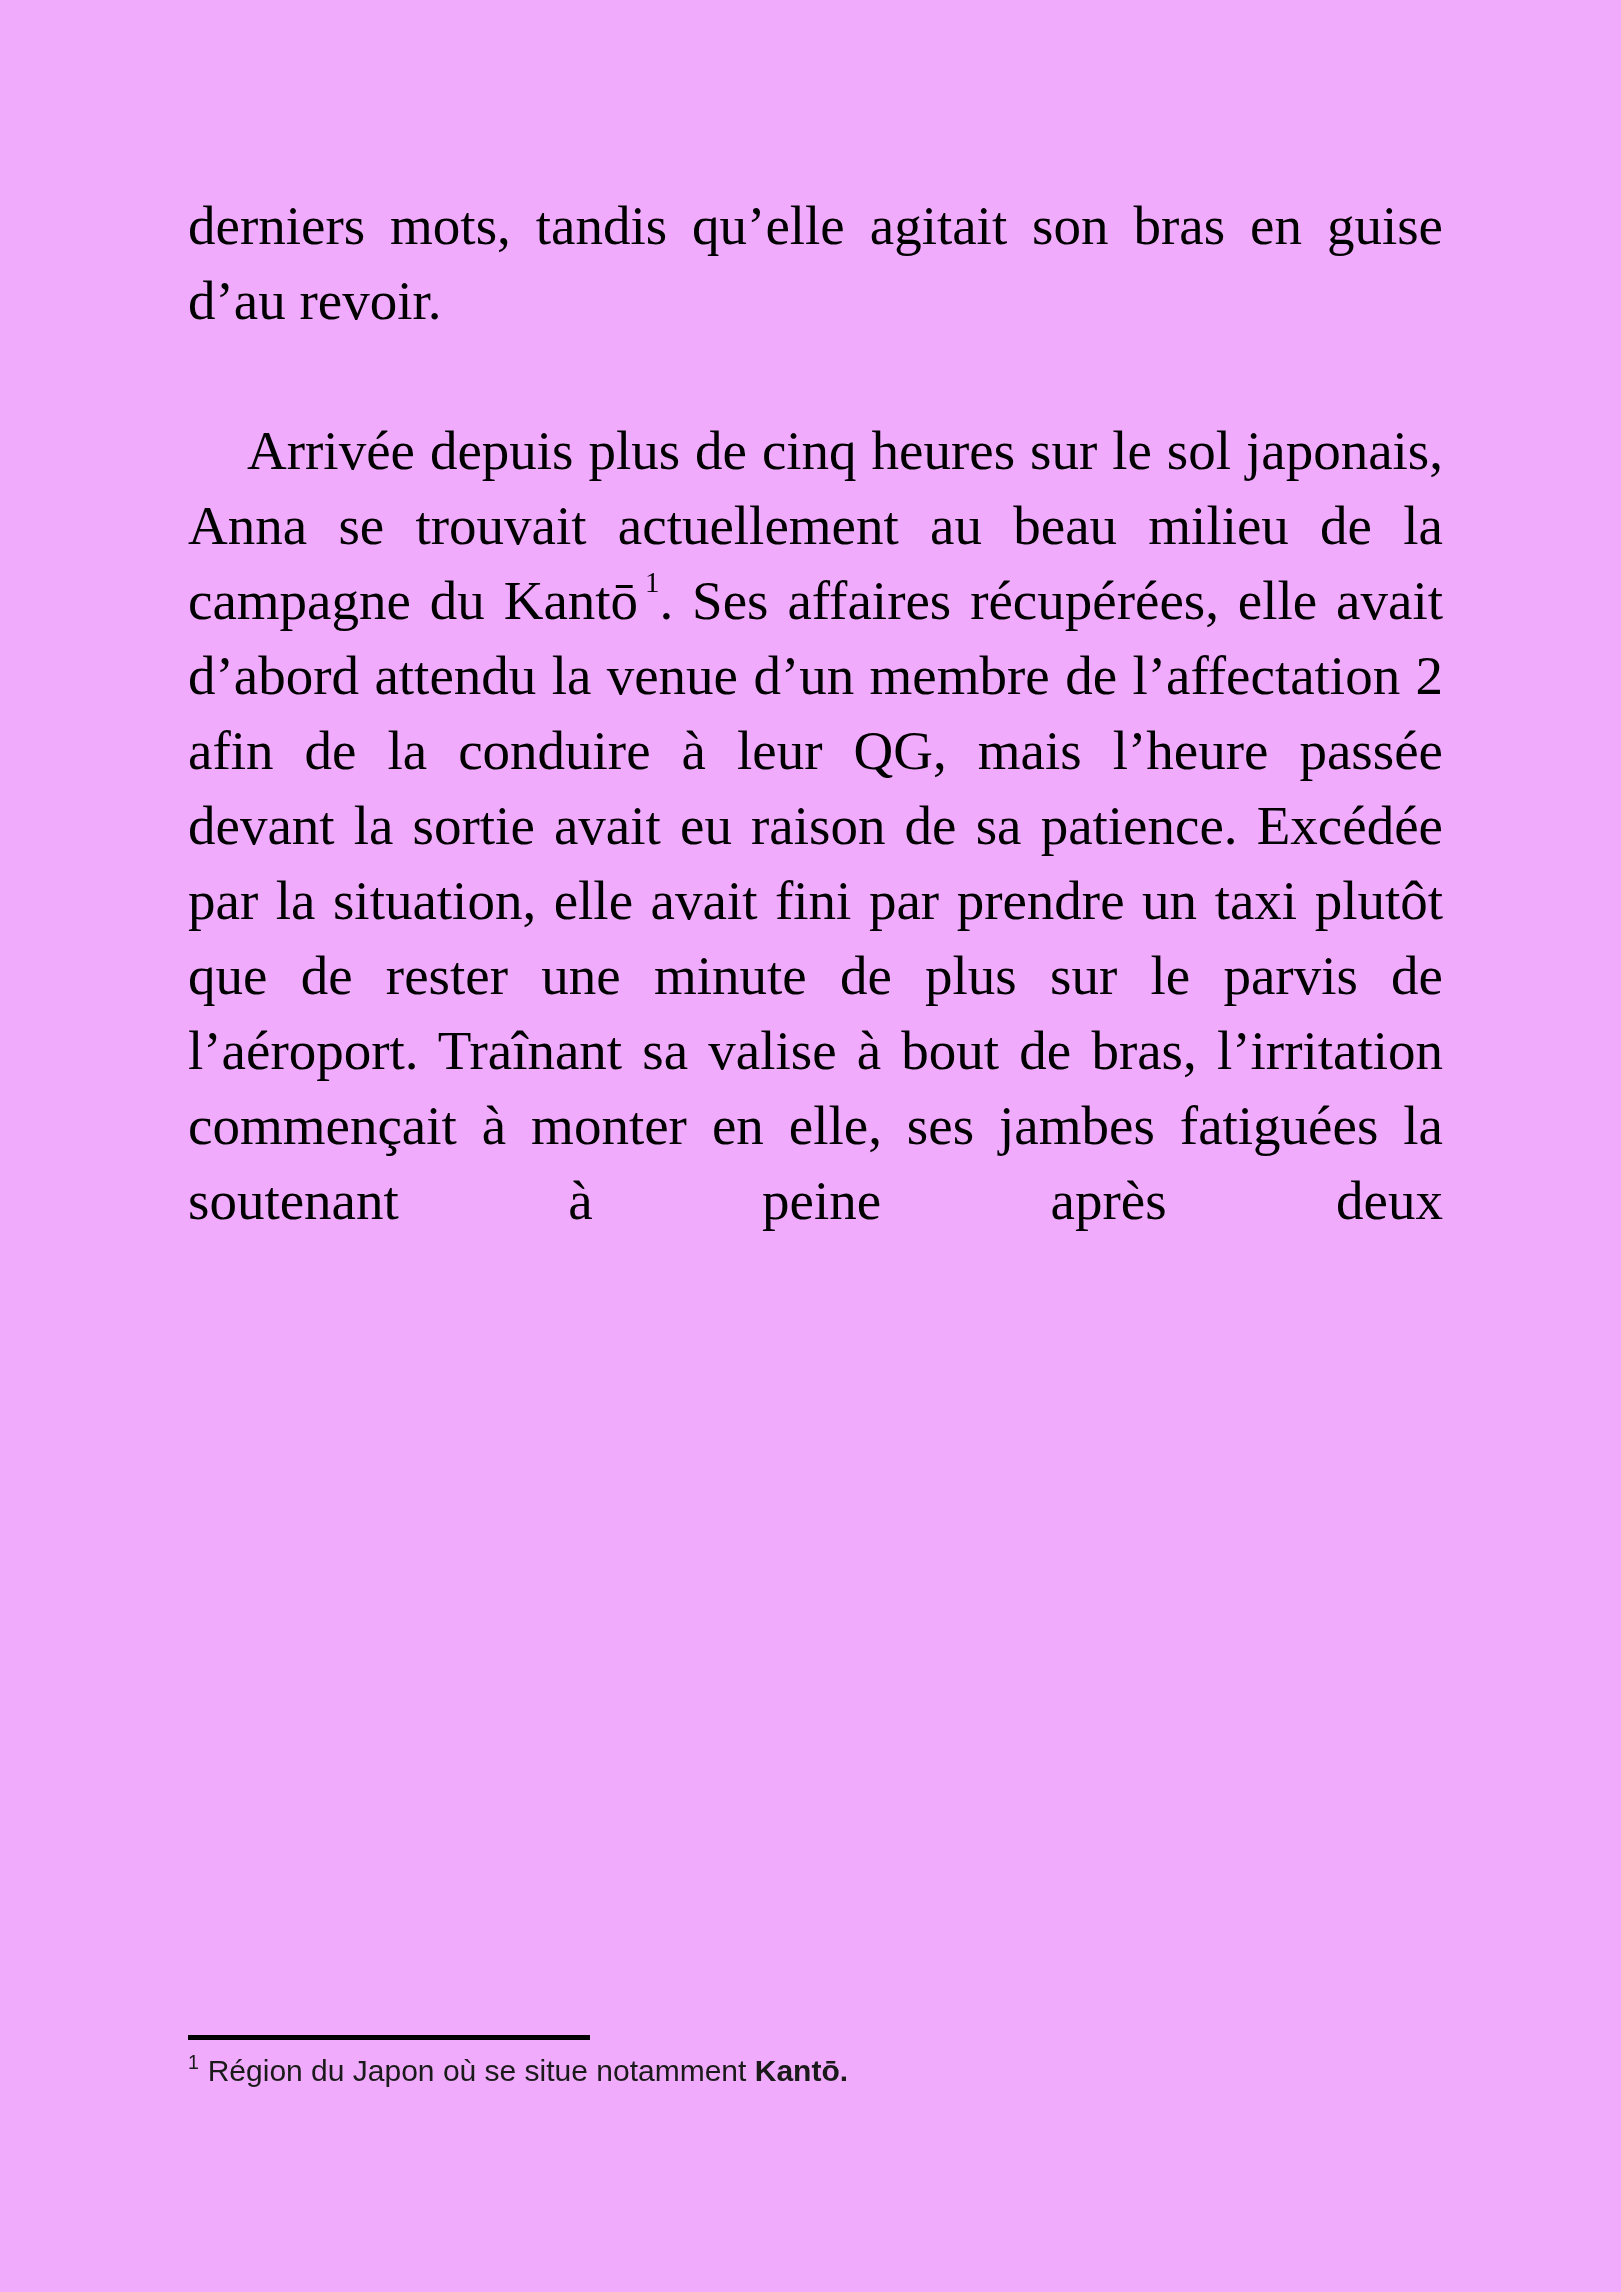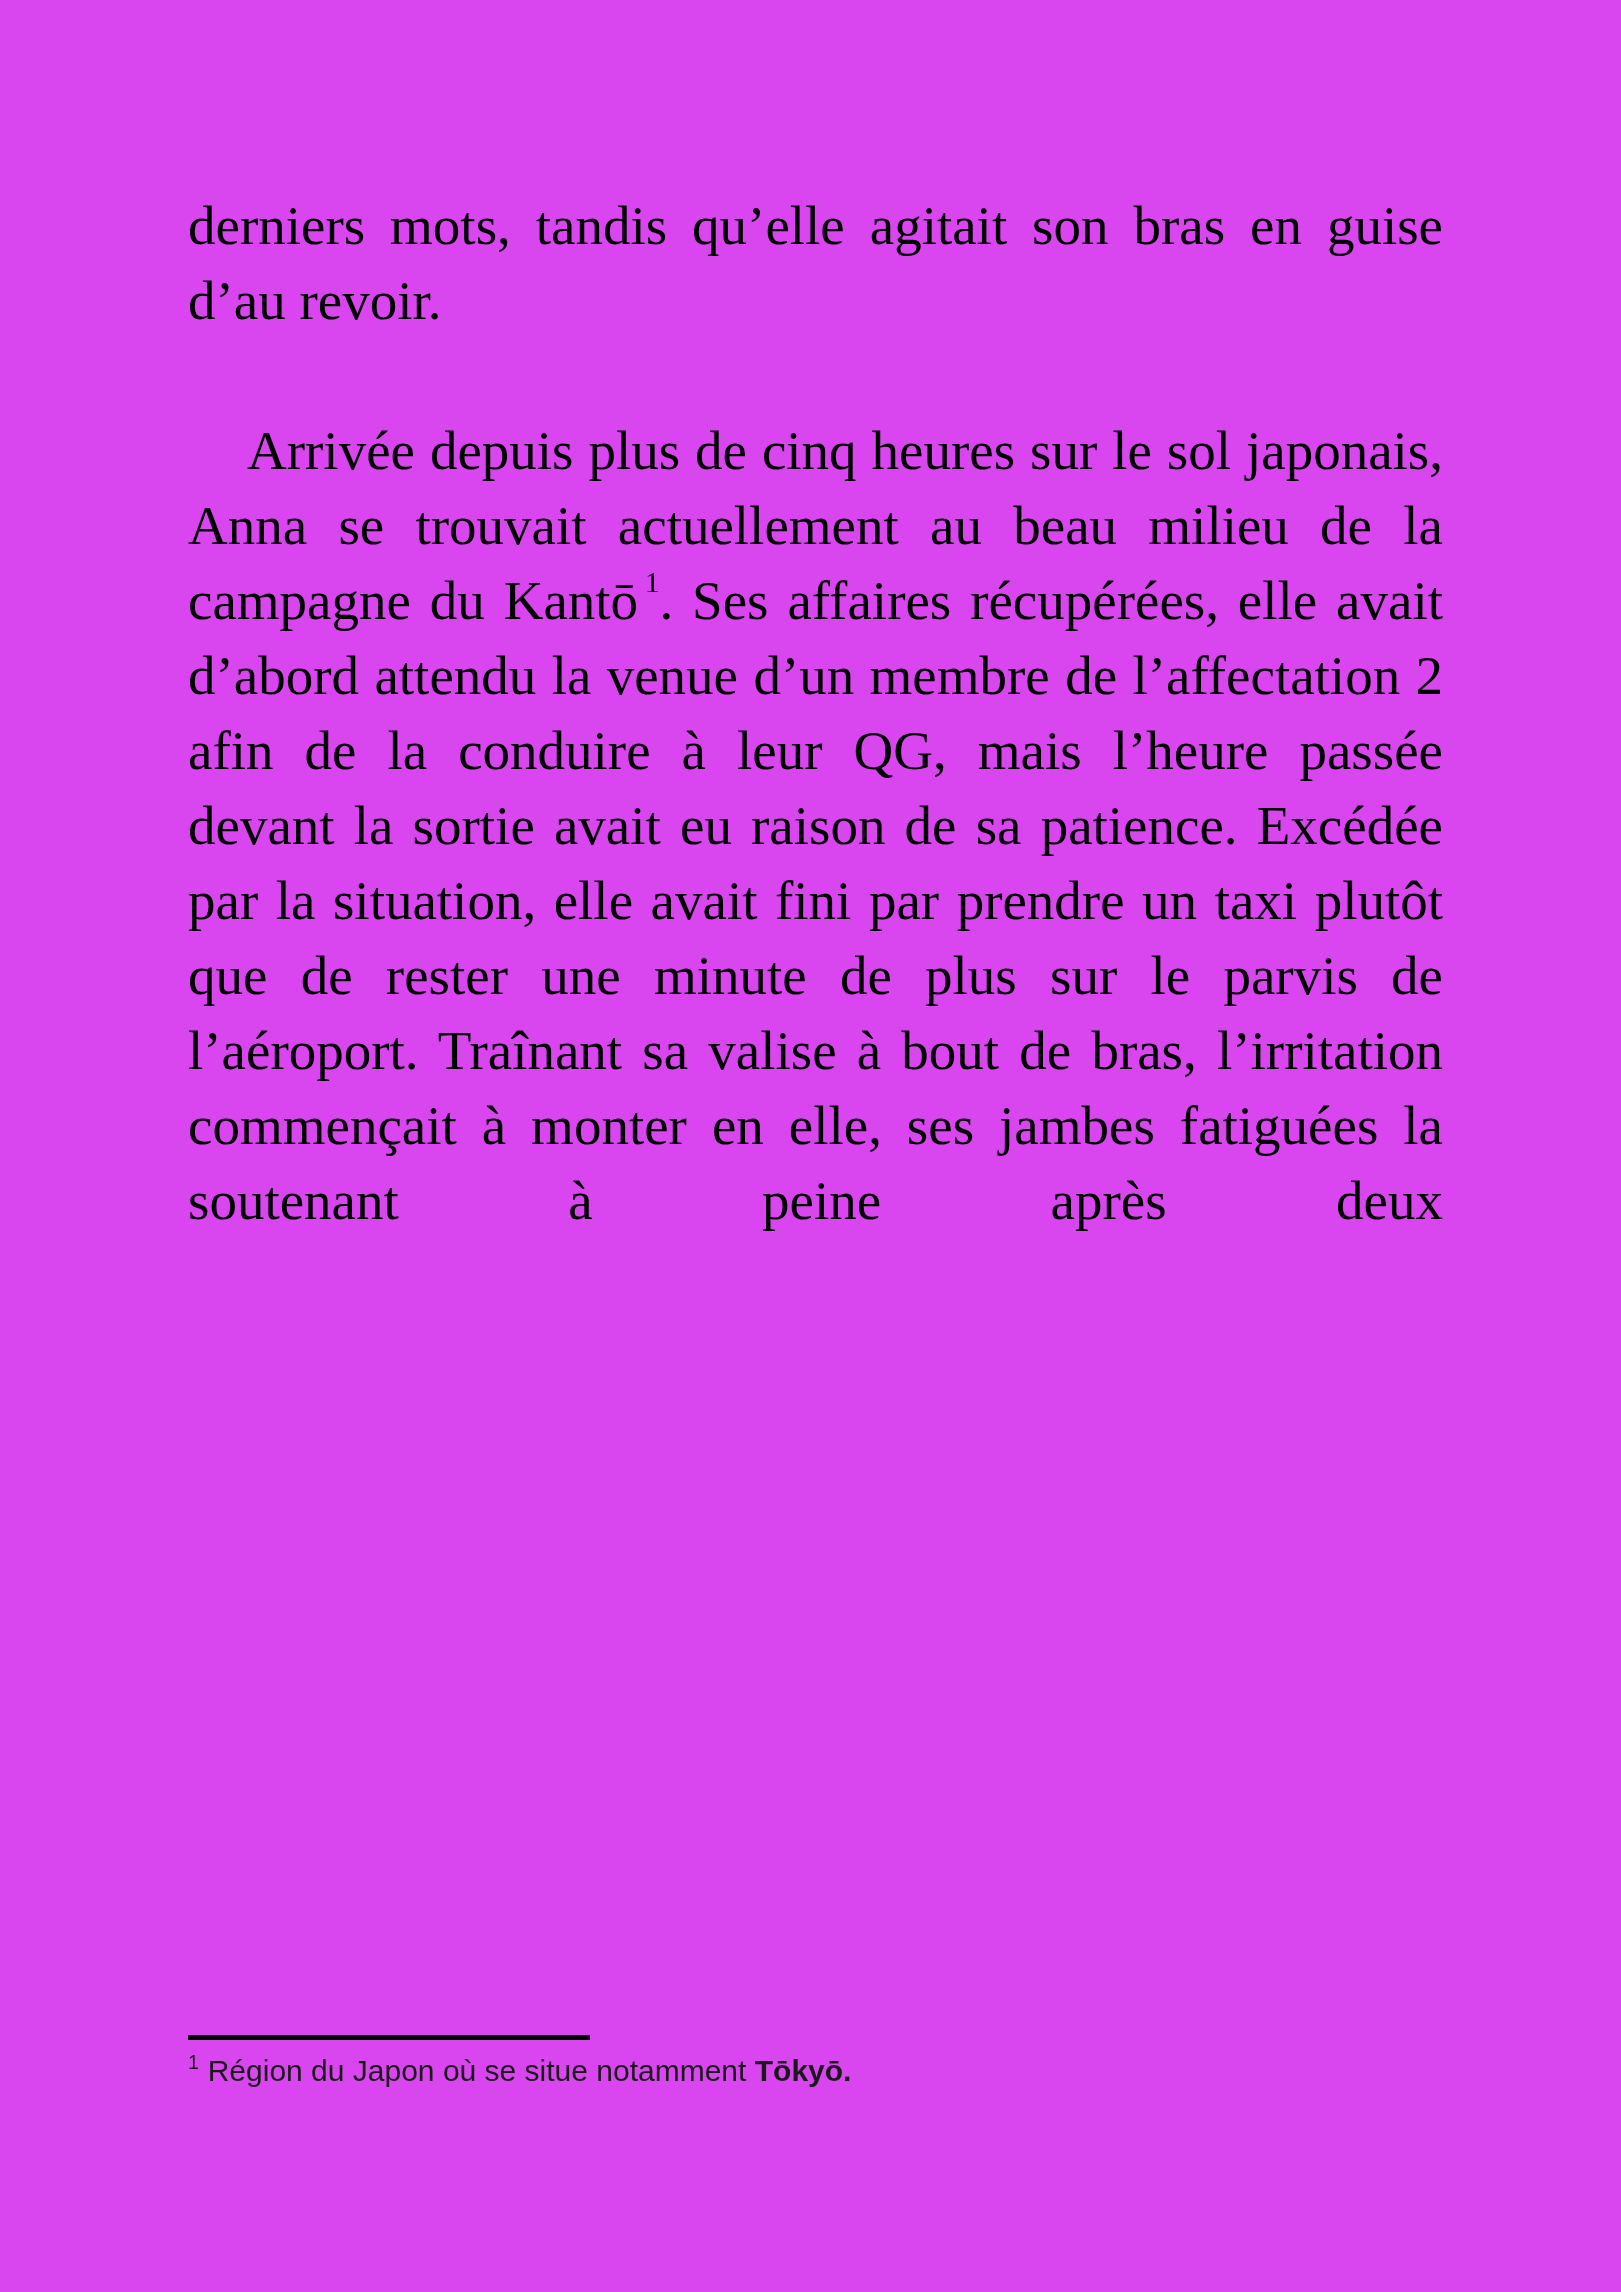--- a/index.html
+++ b/index.html
@@ -4,21 +4,21 @@
 <style>
   html, body {
     margin: 0;
     padding: 0;
     background: #e8e8e8;
   }
   .page {
     position: relative;
     width: 1621px;
     height: 2293px;
-    background: #d946ef;
+    background: #f0abfc;
     font-family: "Liberation Serif", "DejaVu Serif", serif;
     color: #000000;
     overflow: hidden;
   }
   .body-text {
     position: absolute;
     left: 188px;
     top: 188px;
     width: 1255px;
     font-size: 55px;
@@ -101,16 +101,16 @@
     <p class="para-continuation">derniers mots, tandis qu’elle agitait son bras en guise d’au revoir.</p>
 
 
 
     <p class="para-indent para-gap justify-last"><span>Arrivée depuis plus de cinq heures sur le sol japonais, Anna se trouvait actuellement au beau milieu de la campagne du Kantō</span><sup class="note-ref">1</sup><span>. Ses affaires récupérées, elle avait d’abord attendu la venue d’un membre de l’affectation 2 afin de la conduire à leur QG, mais l’heure passée devant la sortie avait eu raison de sa patience. Excédée par la situation, elle avait fini par prendre un taxi plutôt que de rester une minute de plus sur le parvis de l’aéroport. Traînant sa valise à bout de bras, l’irritation commençait à monter en elle, ses jambes fatiguées la soutenant à peine après deux</span></p>
 
   </div>
 
   <div class="footnote-rule"></div>
 
-  <div class="footnote"><sup class="fn-marker">1</sup><span>Région du Japon où se situe notamment </span><span class="fn-place">Tōkyō.</span></div>
+  <div class="footnote"><sup class="fn-marker">1</sup><span>Région du Japon où se situe notamment </span><span class="fn-place">Kantō.</span></div>
 
 </div>
 
 
 </body></html>

